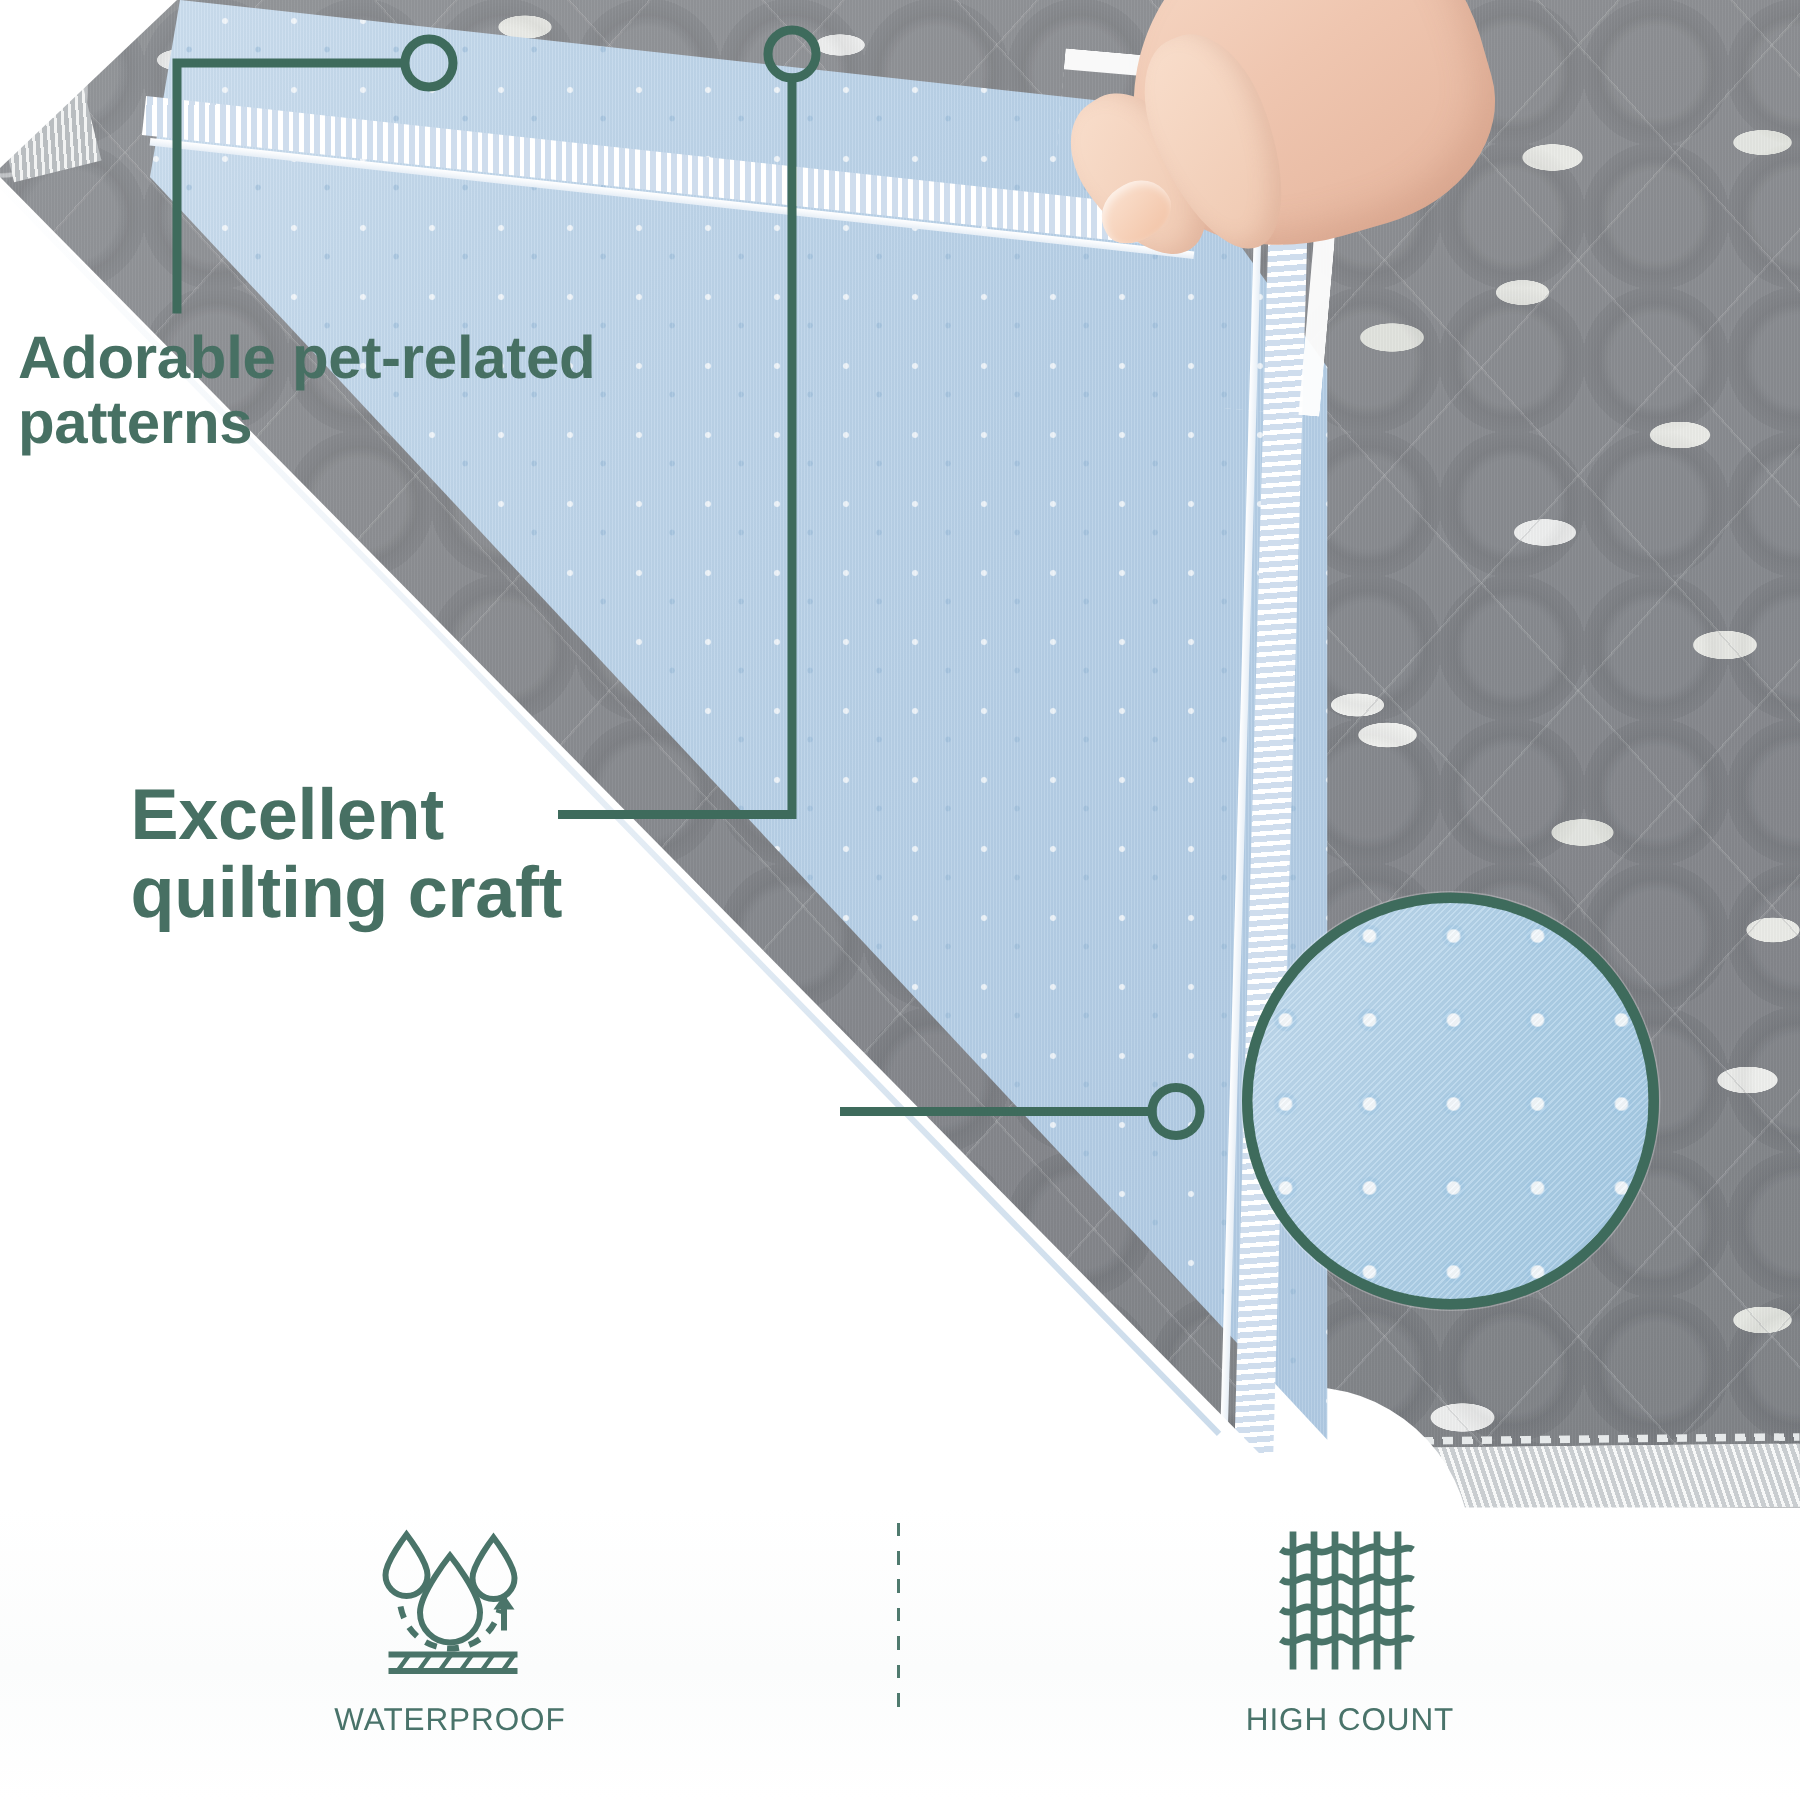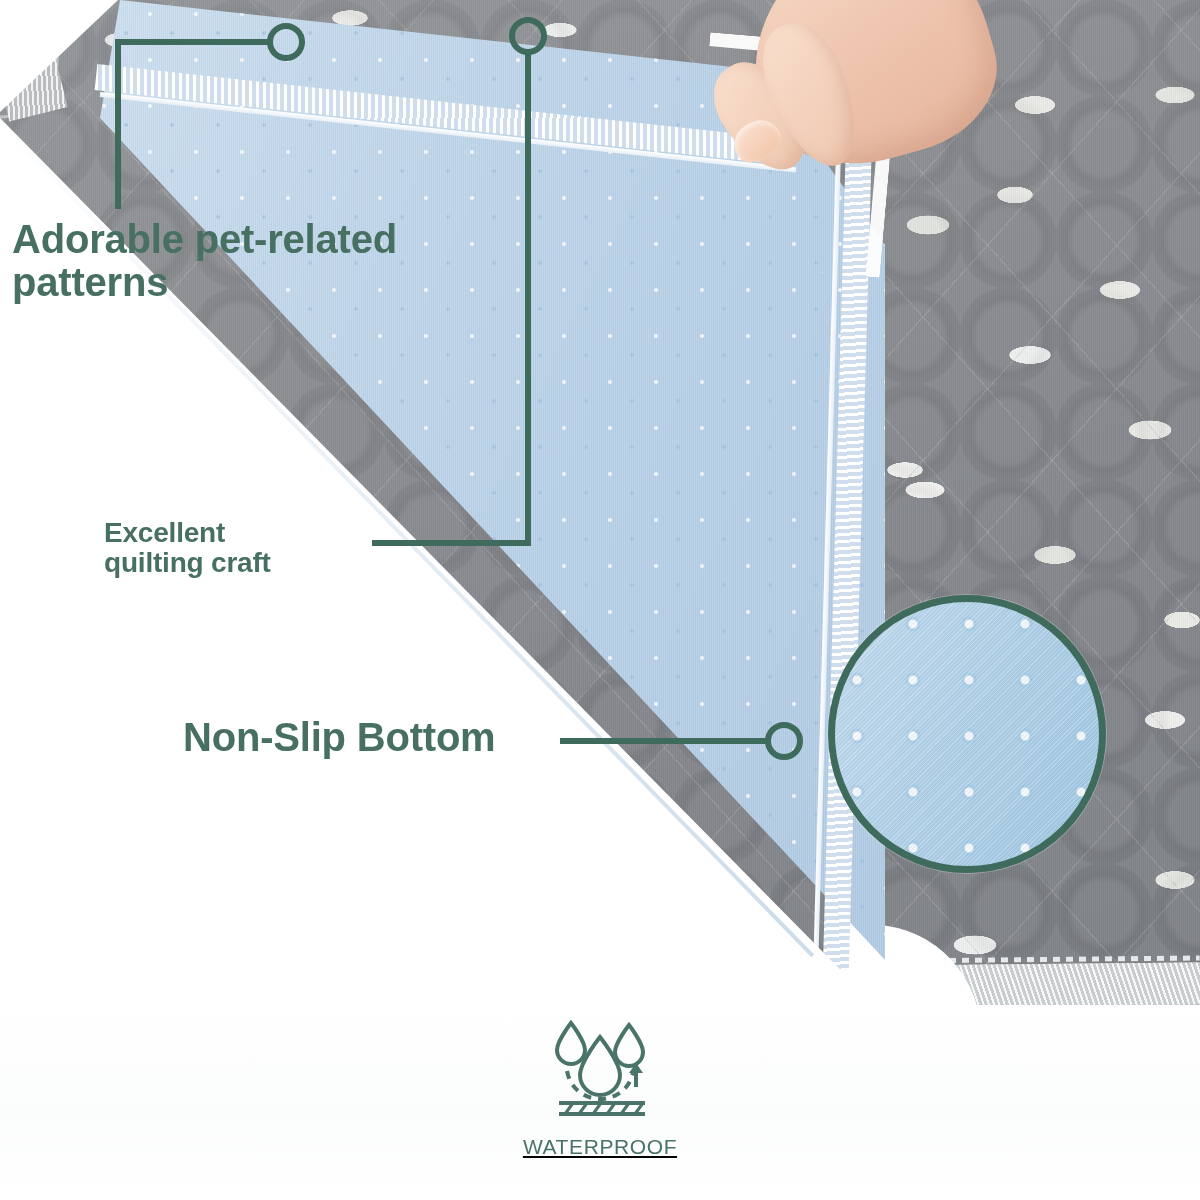--- a/index.html
+++ b/index.html
@@ -230,34 +230,33 @@
 
   .label {
     position:absolute;
     color:#477063;
     font-weight:bold;
     letter-spacing:-.2px;
     line-height:1.08;
     white-space:pre-line;
   }
   #label-patterns { left:12px; top:218px; font-size:40px; }
-  #label-quilting { left:104px; top:518px; font-size:28px; }
+  #label-quilting { left:87px; top:518px; font-size:48px; }
   #label-nonslip  { left:183px; top:716px; font-size:40px; }
 
   
   .features {
     position:absolute; left:0; top:1005px; width:1200px; height:195px;
     background:linear-gradient(180deg,#ffffff 0%, #fbfcfc 55%, #ffffff 100%);
     display:flex;
   }
   .feature {
     flex:1 1 0; position:relative;
     display:flex; flex-direction:column; align-items:center; justify-content:flex-start;
     padding-top:8px;
-    text-decoration:underline;
   }
   .feature .ico { height:108px; display:flex; align-items:center; justify-content:center; }
   .feature .cap {
     margin-top:14px;
     color:#49736a;
     font-size:21px;
     letter-spacing:.6px;
     white-space:nowrap;
   }
   .divider {
@@ -325,21 +324,20 @@
         <circle cx="286" cy="42" r="16"></circle>
         <circle cx="528" cy="36" r="16"></circle>
         <circle cx="784" cy="741" r="16"></circle>
       </g>
     </svg>
 
     <div class="label" id="label-patterns">Adorable pet-related
 patterns</div>
     <div class="label" id="label-quilting">Excellent
 quilting craft</div>
-    <div class="label" id="label-nonslip">Non-Slip Bottom</div>
   </div>
 
   <div class="features">
 
     <div class="feature">
       <div class="ico">
         <svg width="118" height="104" viewBox="0 0 118 104" fill="none" stroke="#4a7469" stroke-width="4">
           <path d="M30 8 C30 8 16 26 16 35 a14 14 0 0 0 28 0 C44 26 30 8 30 8Z"></path>
           <path d="M88 10 C88 10 74 28 74 37 a14 14 0 0 0 28 0 C102 28 88 10 88 10Z"></path>
           <path d="M59 22 C59 22 39 47 39 60 a20 20 0 0 0 40 0 C79 47 59 22 59 22Z"></path>
@@ -349,15 +347,28 @@
           <path d="M18 88 H104 M18 99 H104"></path>
           <path d="M24 99 L32 88 M38 99 L46 88 M52 99 L60 88 M66 99 L74 88 M80 99 L88 88 M94 99 L102 88" stroke-width="3"></path>
         </svg>
       </div>
       <div class="cap">WATERPROOF</div>
       <div class="divider"></div>
     </div>
 
 
 
+    <div class="feature">
+      <div class="ico">
+        <svg width="108" height="104" viewBox="0 0 108 104" fill="none" stroke="#4a7469" stroke-width="4.5">
+          <path d="M16 6 V98 M30 6 V98 M44 6 V98 M58 6 V98 M72 6 V98 M86 6 V98"></path>
+          <path d="M8 18 C16 24 24 12 30 18 C38 24 46 12 52 18 C60 24 68 12 74 18 C82 24 90 14 96 18"></path>
+          <path d="M8 38 C16 44 24 32 30 38 C38 44 46 32 52 38 C60 44 68 32 74 38 C82 44 90 34 96 38"></path>
+          <path d="M8 58 C16 64 24 52 30 58 C38 64 46 52 52 58 C60 64 68 52 74 58 C82 64 90 54 96 58"></path>
+          <path d="M8 78 C16 84 24 72 30 78 C38 84 46 72 52 78 C60 84 68 72 74 78 C82 84 90 74 96 78"></path>
+        </svg>
+      </div>
+      <div class="cap">HIGH COUNT</div>
+
+    </div>
 
   </div>
 </div>
 
 </body></html>

